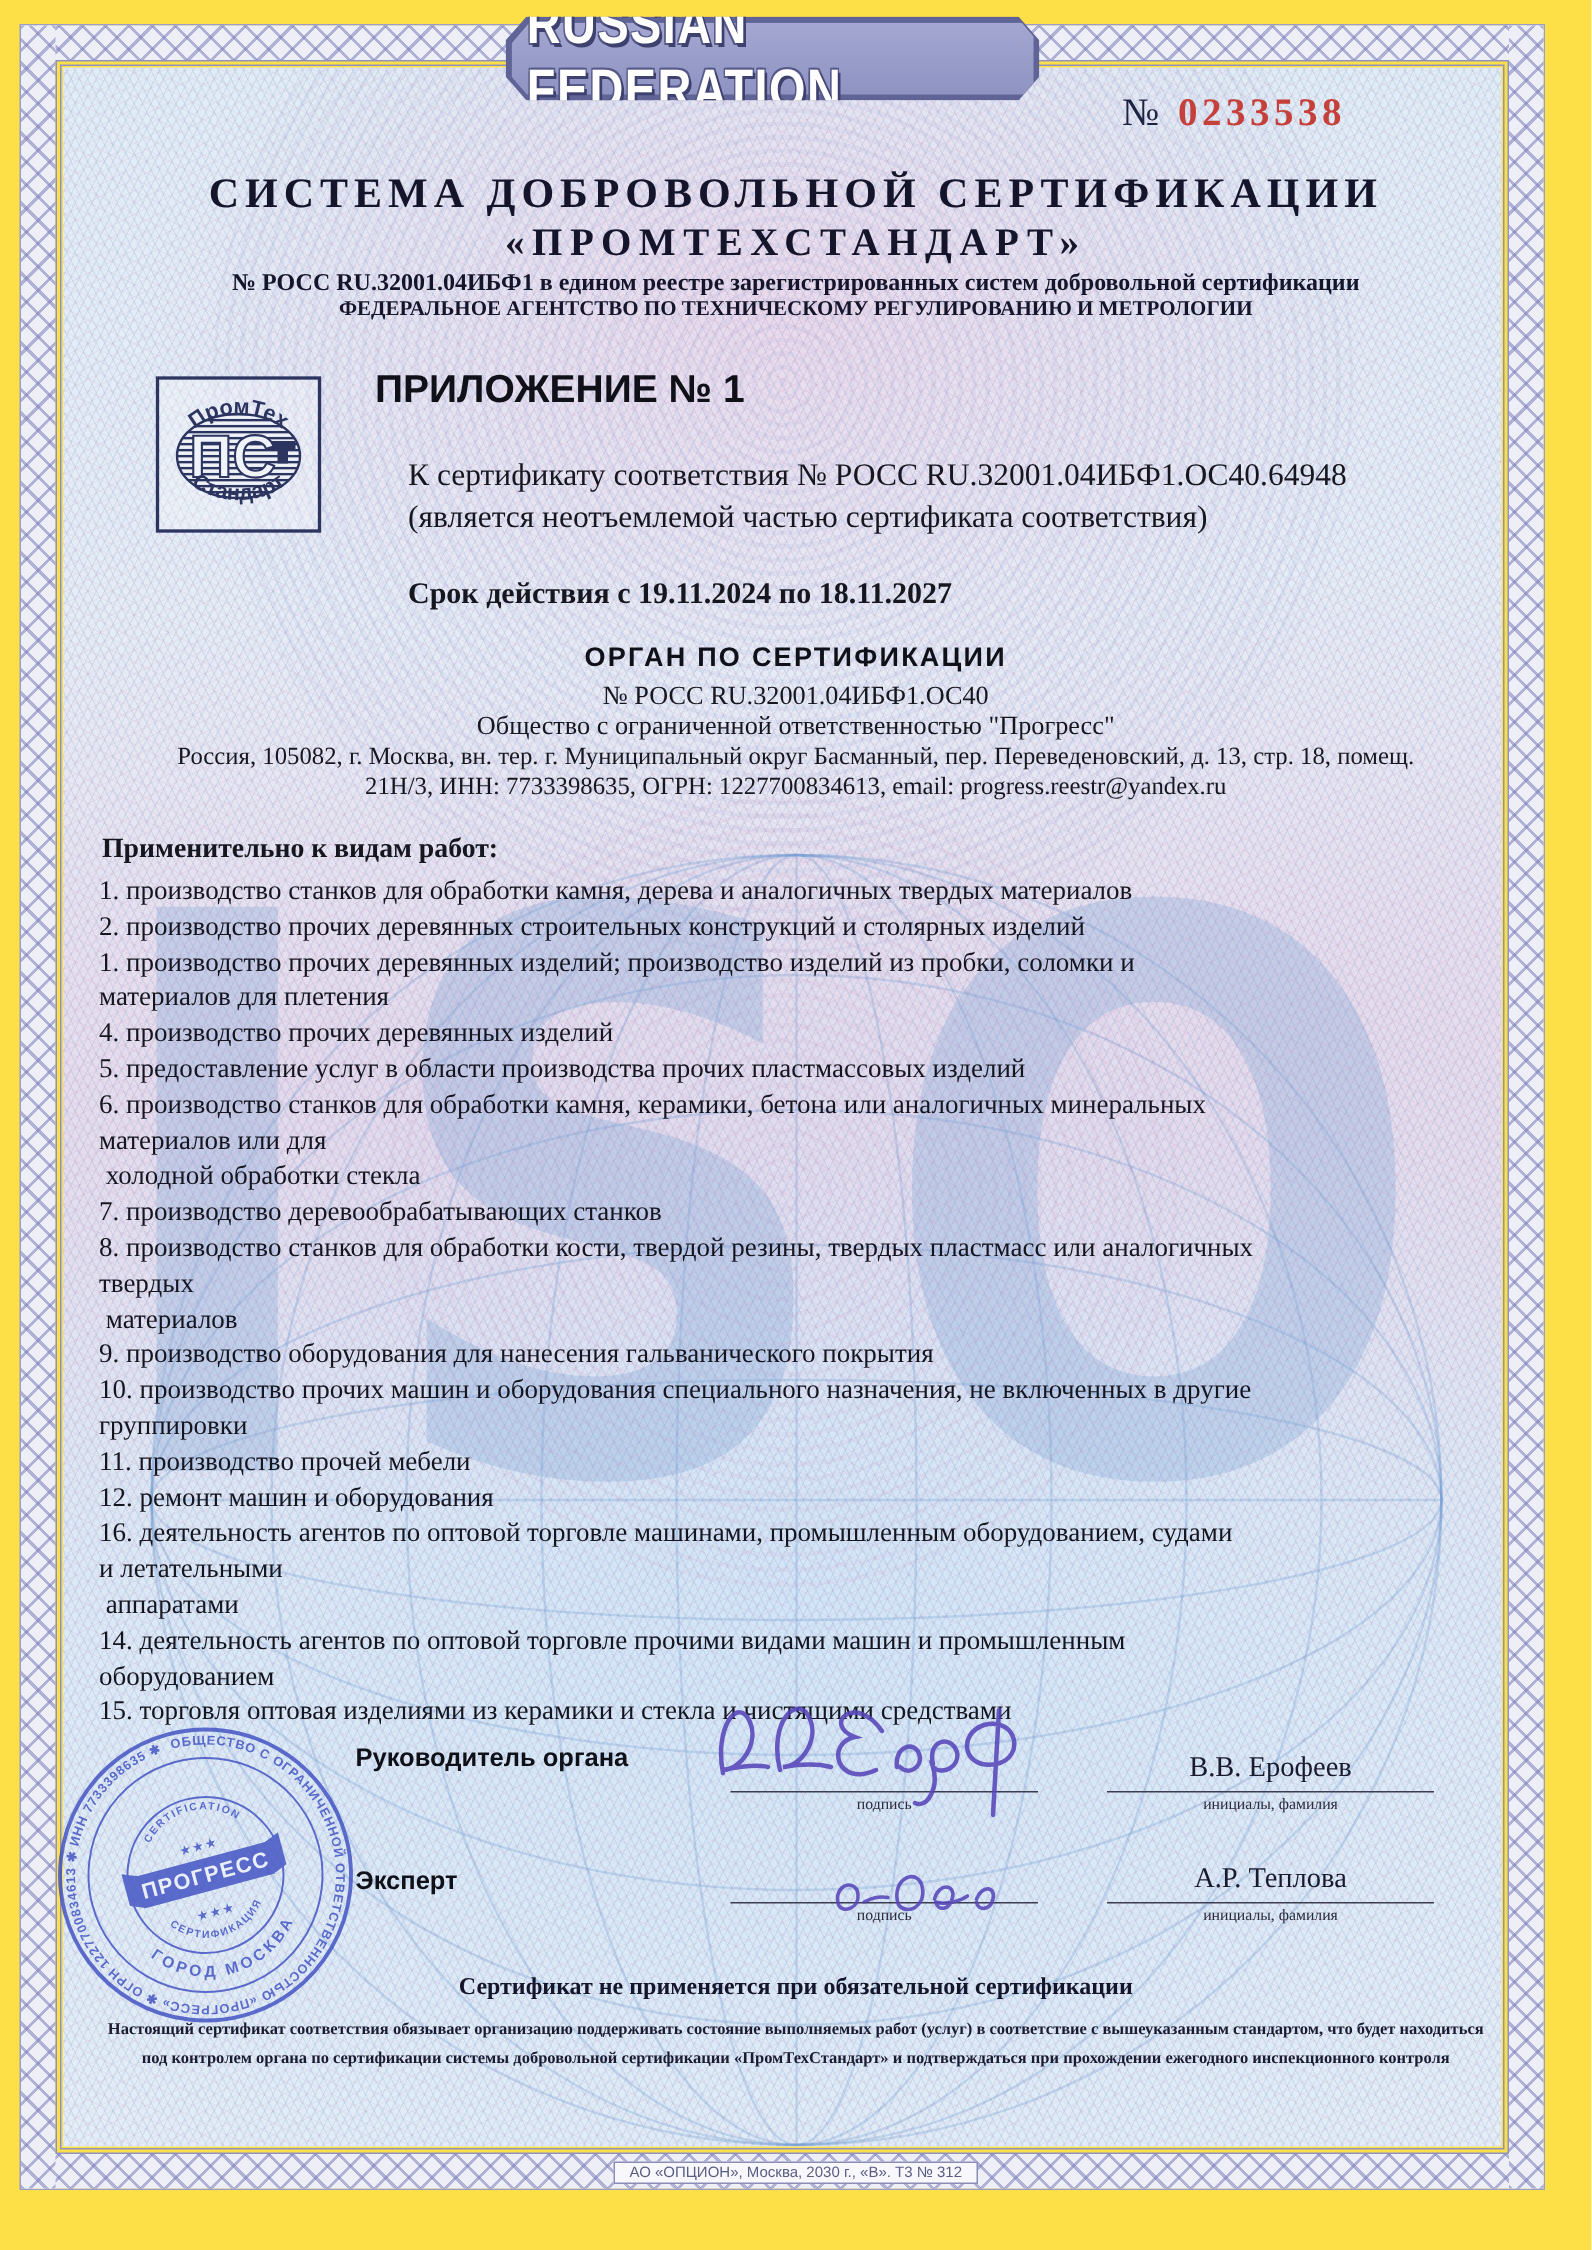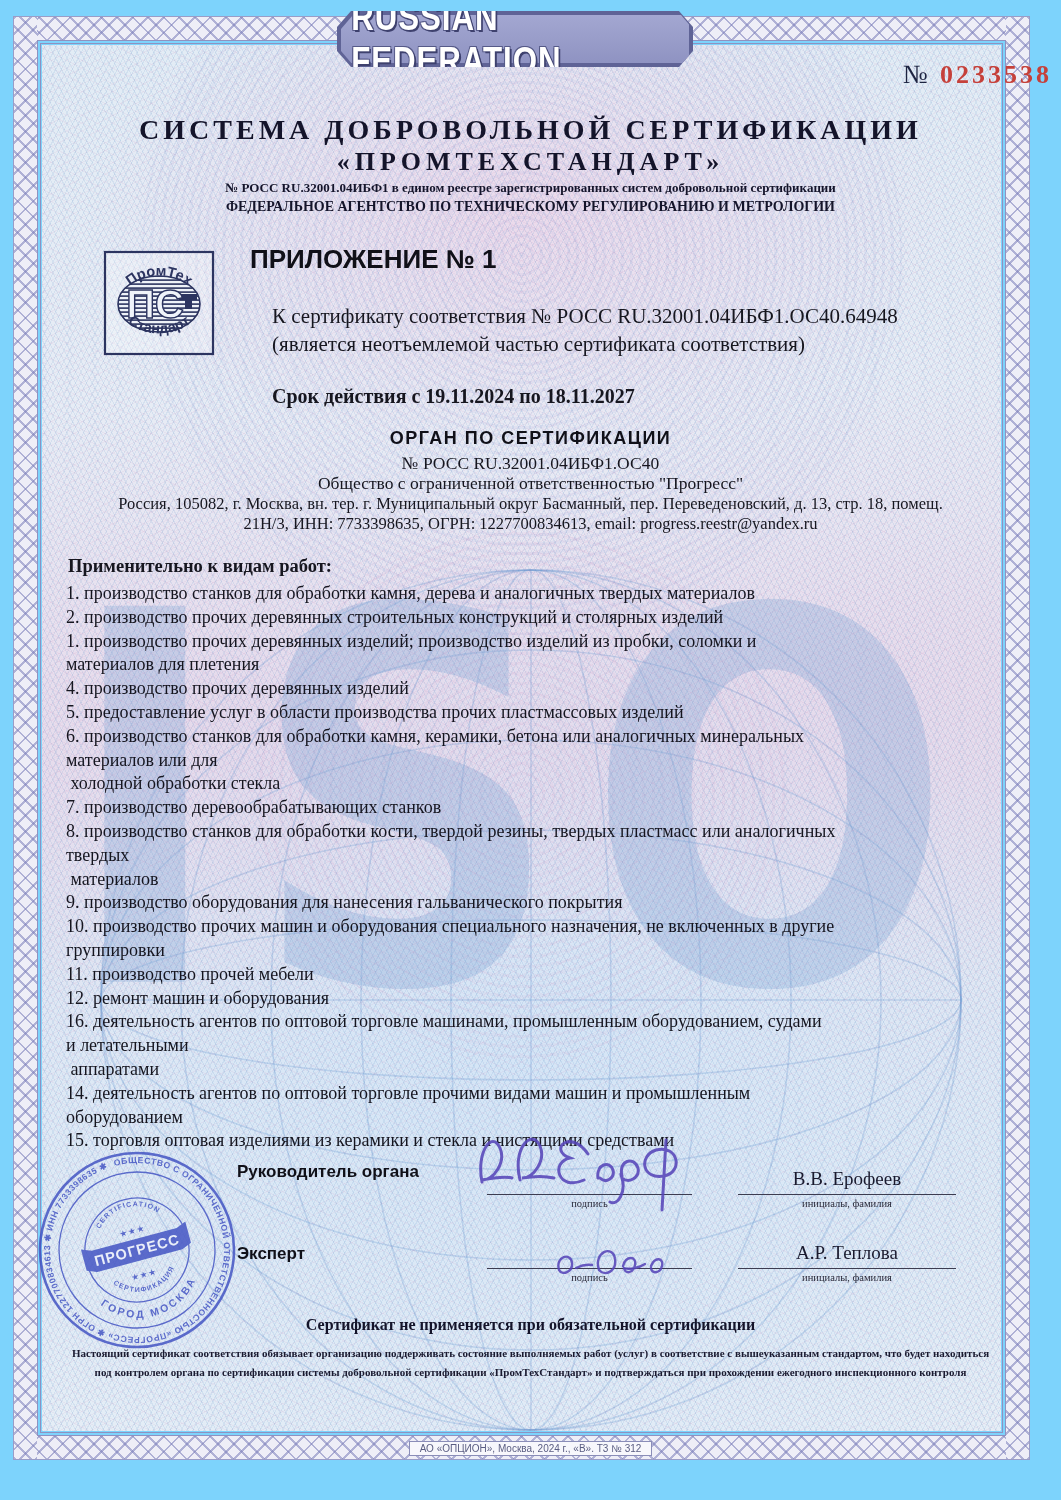--- a/index.html
+++ b/index.html
@@ -1,16 +1,16 @@
 <!DOCTYPE html>
 <html><head>
 <meta charset="utf-8">
 <style>
   html,body{margin:0;padding:0;background:#ffffff;}
-  .page{position:relative;width:1061px;height:1500px;background:#7dd3fc;overflow:hidden;
+  .page{position:relative;width:1061px;height:1500px;background:#fde047;overflow:hidden;
         font-family:"Liberation Serif",serif;color:#16161f;}
 
   
   .frame-outline{position:absolute;left:13px;top:16px;width:1017px;height:1444px;
     border:1px solid #9a9dc7;box-sizing:border-box;z-index:2;}
   .band{position:absolute;z-index:2;background-color:#eeeef7;
     background-image:
       repeating-linear-gradient(45deg, rgba(124,127,186,.55) 0 2px, rgba(0,0,0,0) 2px 11px),
       repeating-linear-gradient(-45deg, rgba(124,127,186,.55) 0 2px, rgba(0,0,0,0) 2px 11px);}
   .band-top{left:14px;top:17px;width:1015px;height:23px;}
@@ -47,30 +47,30 @@
   
   .banner{position:absolute;left:337px;top:11px;width:356px;height:56px;z-index:5;
     background:#5f6396;
     clip-path:polygon(14px 0,342px 0,356px 16px,356px 40px,342px 56px,14px 56px,0 40px,0 16px);}
   .banner-inner{position:absolute;inset:4px;background:linear-gradient(180deg,#a3a7d1,#8f93c2);
     clip-path:polygon(12px 0,340px 0,352px 14px,352px 36px,340px 50px,12px 50px,0 36px,0 14px);}
   .banner-text{position:absolute;inset:0;display:flex;align-items:center;justify-content:center;
     font-family:"Liberation Sans",sans-serif;font-weight:bold;font-size:34px;letter-spacing:1px;
     color:#ffffff;transform:scale(.92,1.12);
     text-shadow:2px 2px 0 #3e416e,-1px -1px 0 #565a88,1px -1px 0 #565a88,-1px 1px 0 #565a88;}
-  .serial{position:absolute;left:812px;top:60px;width:240px;z-index:4;text-align:right;
+  .serial{position:absolute;left:748px;top:60px;width:240px;z-index:4;
     font-size:26px;font-weight:bold;letter-spacing:3px;}
   .serial .pfx{color:#1d2340;font-weight:normal;}
   .serial .num{color:#c5403a;}
 
   
   .t-center{position:absolute;left:0;width:1061px;text-align:center;z-index:3;}
   .sys-title{top:114px;font-size:28px;font-weight:bold;letter-spacing:4px;color:#14142a;}
   .sys-sub{top:147px;font-size:26px;font-weight:bold;letter-spacing:5px;color:#14142a;}
-  .reg-line{top:180px;font-size:13px;font-weight:bold;color:#14142a;}
+  .reg-line{top:180px;font-size:16px;font-weight:bold;color:#14142a;}
   .agency-line{top:199px;font-size:14px;font-weight:bold;color:#14142a;}
 
   
   .logo{position:absolute;left:103px;top:250px;z-index:3;}
   .annex-title{position:absolute;left:250px;top:244px;width:770px;z-index:3;
     font-family:"Liberation Sans",sans-serif;font-weight:bold;font-size:26px;color:#101018;}
   .cert-ref1{position:absolute;left:272px;top:304px;font-size:21px;z-index:3;}
   .cert-ref2{position:absolute;left:272px;top:332px;font-size:21px;z-index:3;}
   .validity{position:absolute;left:272px;top:385px;font-size:20px;font-weight:bold;z-index:3;}
 
@@ -265,16 +265,16 @@
       <polygon points="54,-15 44,-11 44,11 54,7"></polygon>
       <rect x="-45" y="-11" width="90" height="22"></rect>
       <text x="0" y="5" text-anchor="middle" font-size="14.5" letter-spacing="1" fill="#eef1fb">ПРОГРЕСС</text>
     </g>
   </svg>
 
   <div class="t-center mand-note">Сертификат не применяется при обязательной сертификации</div>
   <div class="fine-print">Настоящий сертификат соответствия обязывает организацию поддерживать состояние выполняемых работ (услуг) в соответствие с вышеуказанным стандартом, что будет находиться
 под контролем органа по сертификации системы добровольной сертификации «ПромТехСтандарт» и подтверждаться при прохождении ежегодного инспекционного контроля</div>
   <div class="printer-label">
-    <span>АО «ОПЦИОН», Москва, 2024 г., «В». Т3 № 312</span>
+    <span>АО «ОПЦИОН», Москва, 2030 г., «В». Т3 № 312</span>
   </div>
 
 </div>
 
 </body></html>

